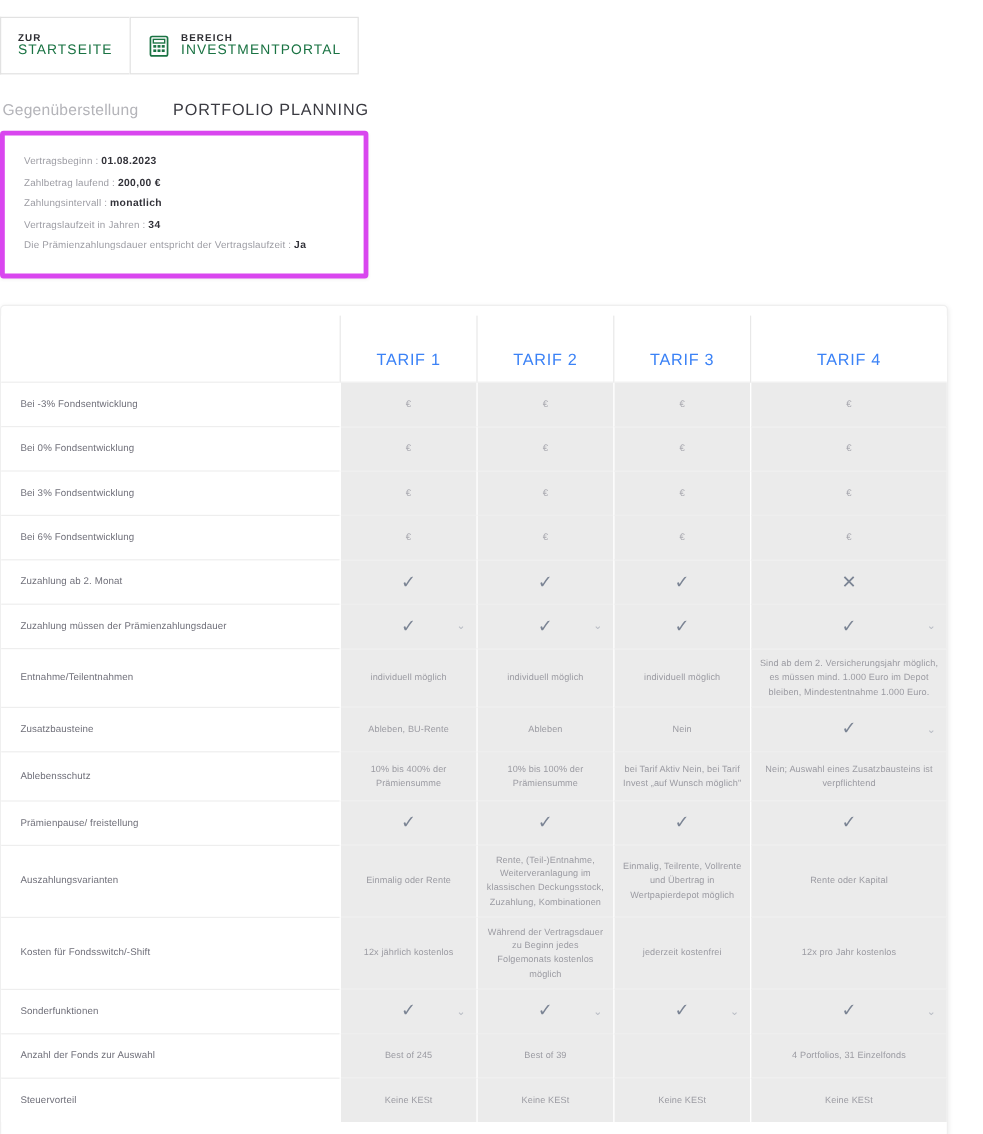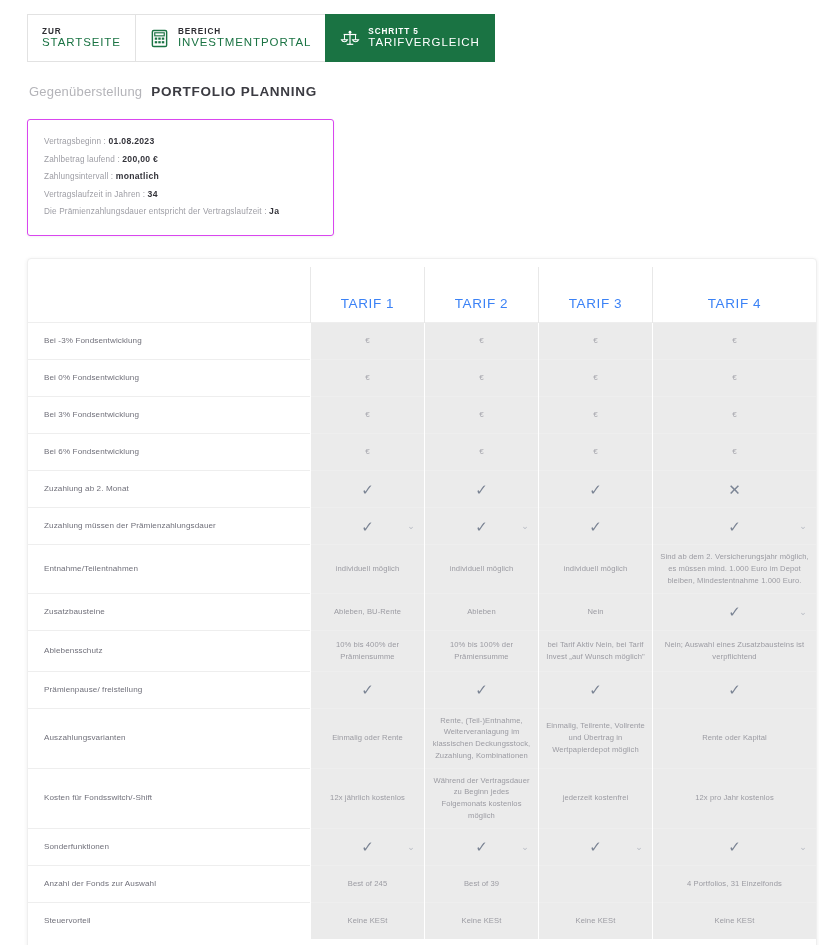--- a/index.html
+++ b/index.html
@@ -4,21 +4,21 @@
 <style>
   * { box-sizing: border-box; margin: 0; padding: 0; }
   html, body {
     width: 819px;
     height: 945px;
     background: #ffffff;
     font-family: "Liberation Sans", sans-serif;
     color: #4a4a52;
     overflow: hidden;
   }
-  .page { position: relative; width: 649px; height: 945px; padding: 14px 0 0 27px; }
+  .page { position: relative; width: 649px; height: 945px; padding: 14px 0 0 0; }
 
   
   .nav { display: flex; align-items: stretch; height: 48px; width: 419px; }
   .nav-item {
     display: flex; align-items: center; gap: 9px;
     padding: 0 14px;
     border: 1px solid #e2e2e2;
     border-right: none;
     background: #ffffff;
     cursor: pointer;
@@ -37,28 +37,28 @@
     font-size: 11.5px; font-weight: normal; letter-spacing: 0.9px;
     color: #1a7343; text-transform: uppercase;
   }
   .nav-item.active .nav-sup, .nav-item.active .nav-main { color: #ffffff; }
   .nav-icon { width: 19px; height: 19px; flex: 0 0 19px; display: block; }
 
   
   .subtitle { margin: 22px 0 0 2px; display: flex; align-items: baseline; gap: 9px; }
   .sub-light { font-size: 13px; color: #b4b4b9; letter-spacing: 0.2px; }
   .sub-bold {
-    font-size: 13.5px; font-weight: bold; color: #3b3b42;
-    letter-spacing: 0.7px; text-transform: uppercase;
+    font-size: 13.5px; font-weight: normal; color: #3b3b42;
+    letter-spacing: 0.7px; text-transform: uppercase; margin-left: 20px;
   }
 
   
   .contract {
-    margin-top: 20px; width: 307px; min-height: 86px;
-    background: #ffffff; border: 1px solid #d946ef; border-radius: 3px;
+    margin-top: 10px; width: 307px; min-height: 86px;
+    background: #ffffff; border: 4px solid #d946ef; border-radius: 3px;
     box-shadow: 0 1px 3px rgba(0,0,0,0.05);
     padding: 13px 16px 14px 16px;
   }
   .c-row { font-size: 8.2px; color: #9d9da4; line-height: 2.02; letter-spacing: 0.15px; }
   .c-row b { color: #33333a; font-size: 8.6px; letter-spacing: 0.3px; }
 
   
   .compare-card {
     position: relative;
     margin-top: 22px; width: 790px;
@@ -133,38 +133,20 @@
           <rect x="8.7" y="12.8" width="2.6" height="2.3" fill="#1a7343"></rect>
           <rect x="12.4" y="12.8" width="2.6" height="2.3" fill="#1a7343"></rect>
         </svg>
       </span>
       <div class="nav-text">
         <span class="nav-sup">BEREICH</span>
         <span class="nav-main">INVESTMENTPORTAL</span>
       </div>
     </div>
 
-    <div class="nav-item active">
-      <span class="nav-icon">
-        <svg viewBox="0 0 22 20" width="20" height="19">
-          <path d="M11 3.2 V16.2" stroke="#ffffff" stroke-width="1.3" fill="none"></path>
-          <path d="M4 5.6 H18" stroke="#ffffff" stroke-width="1.3" fill="none"></path>
-          <circle cx="11" cy="3.1" r="1.5" fill="#ffffff"></circle>
-          <path d="M7.4 16.4 H14.6" stroke="#ffffff" stroke-width="1.3" fill="none"></path>
-          <path d="M1.6 11.4 A3.6 3.6 0 0 0 8.2 11.4 Z" fill="none" stroke="#ffffff" stroke-width="1.3"></path>
-          <path d="M4.9 5.8 L4.9 11.4" stroke="#ffffff" stroke-width="1.1" fill="none"></path>
-          <path d="M13.8 11.4 A3.6 3.6 0 0 0 20.4 11.4 Z" fill="none" stroke="#ffffff" stroke-width="1.3"></path>
-          <path d="M17.1 5.8 L17.1 11.4" stroke="#ffffff" stroke-width="1.1" fill="none"></path>
-        </svg>
-      </span>
-      <div class="nav-text">
-        <span class="nav-sup">SCHRITT 5</span>
-        <span class="nav-main">TARIFVERGLEICH</span>
-      </div>
-    </div>
   </div>
 
   <div class="subtitle">
     <span class="sub-light">Gegenüberstellung</span>
     <span class="sub-bold">PORTFOLIO PLANNING</span>
   </div>
 
   <div class="contract">
     <div class="c-row">
       <span>Vertragsbeginn :</span>

